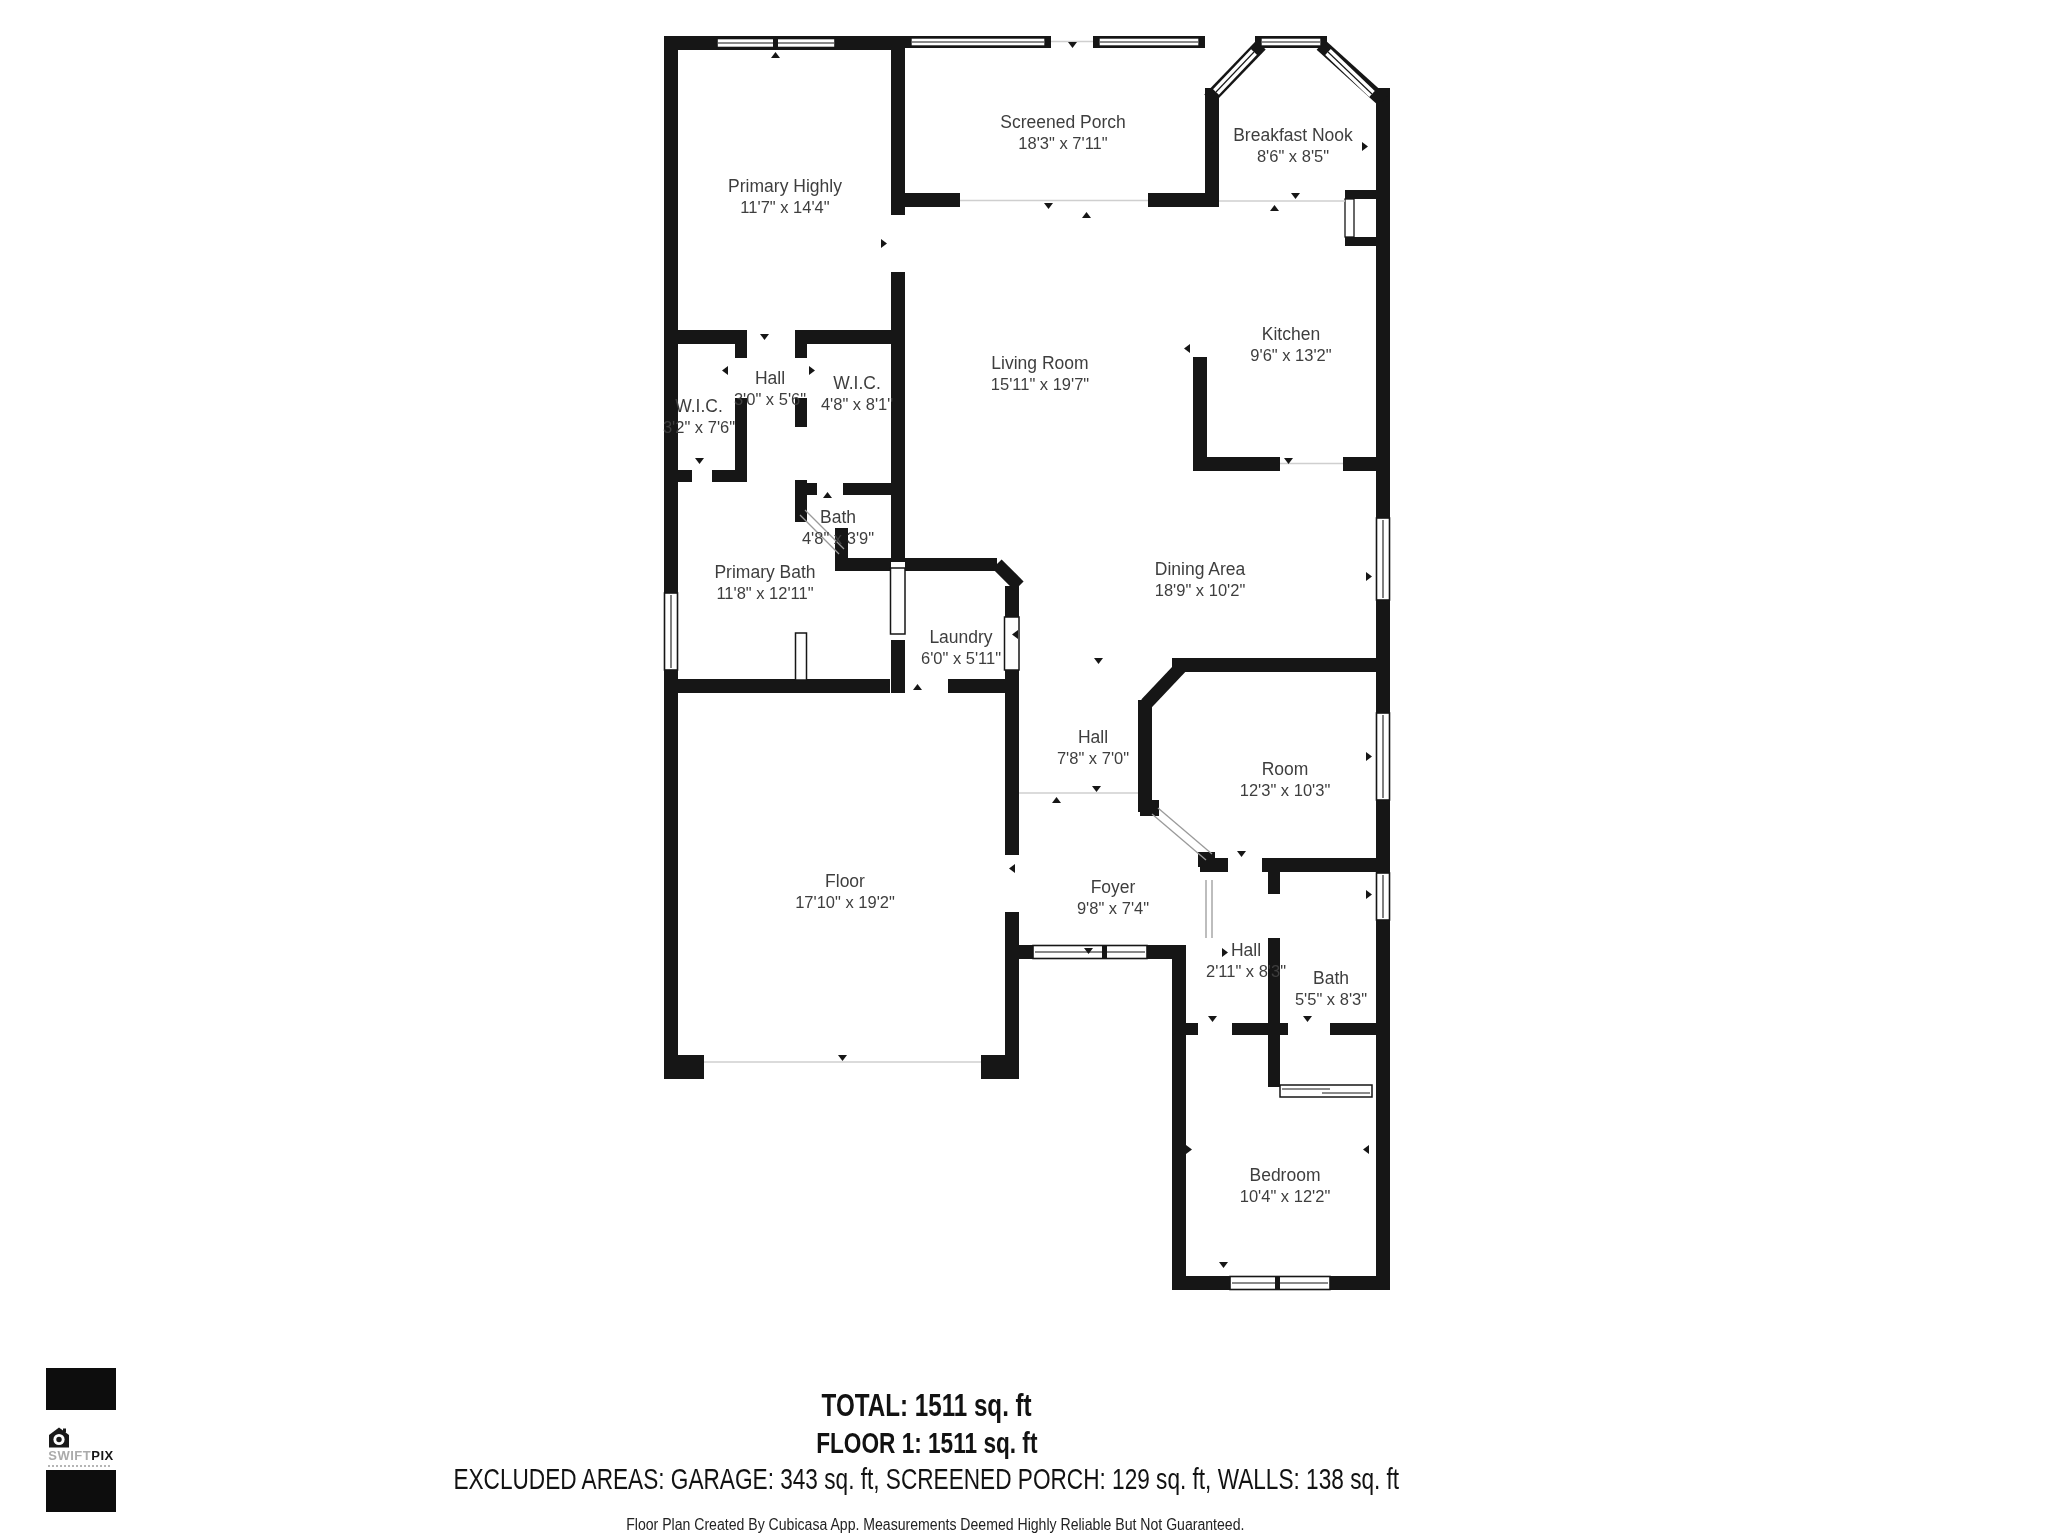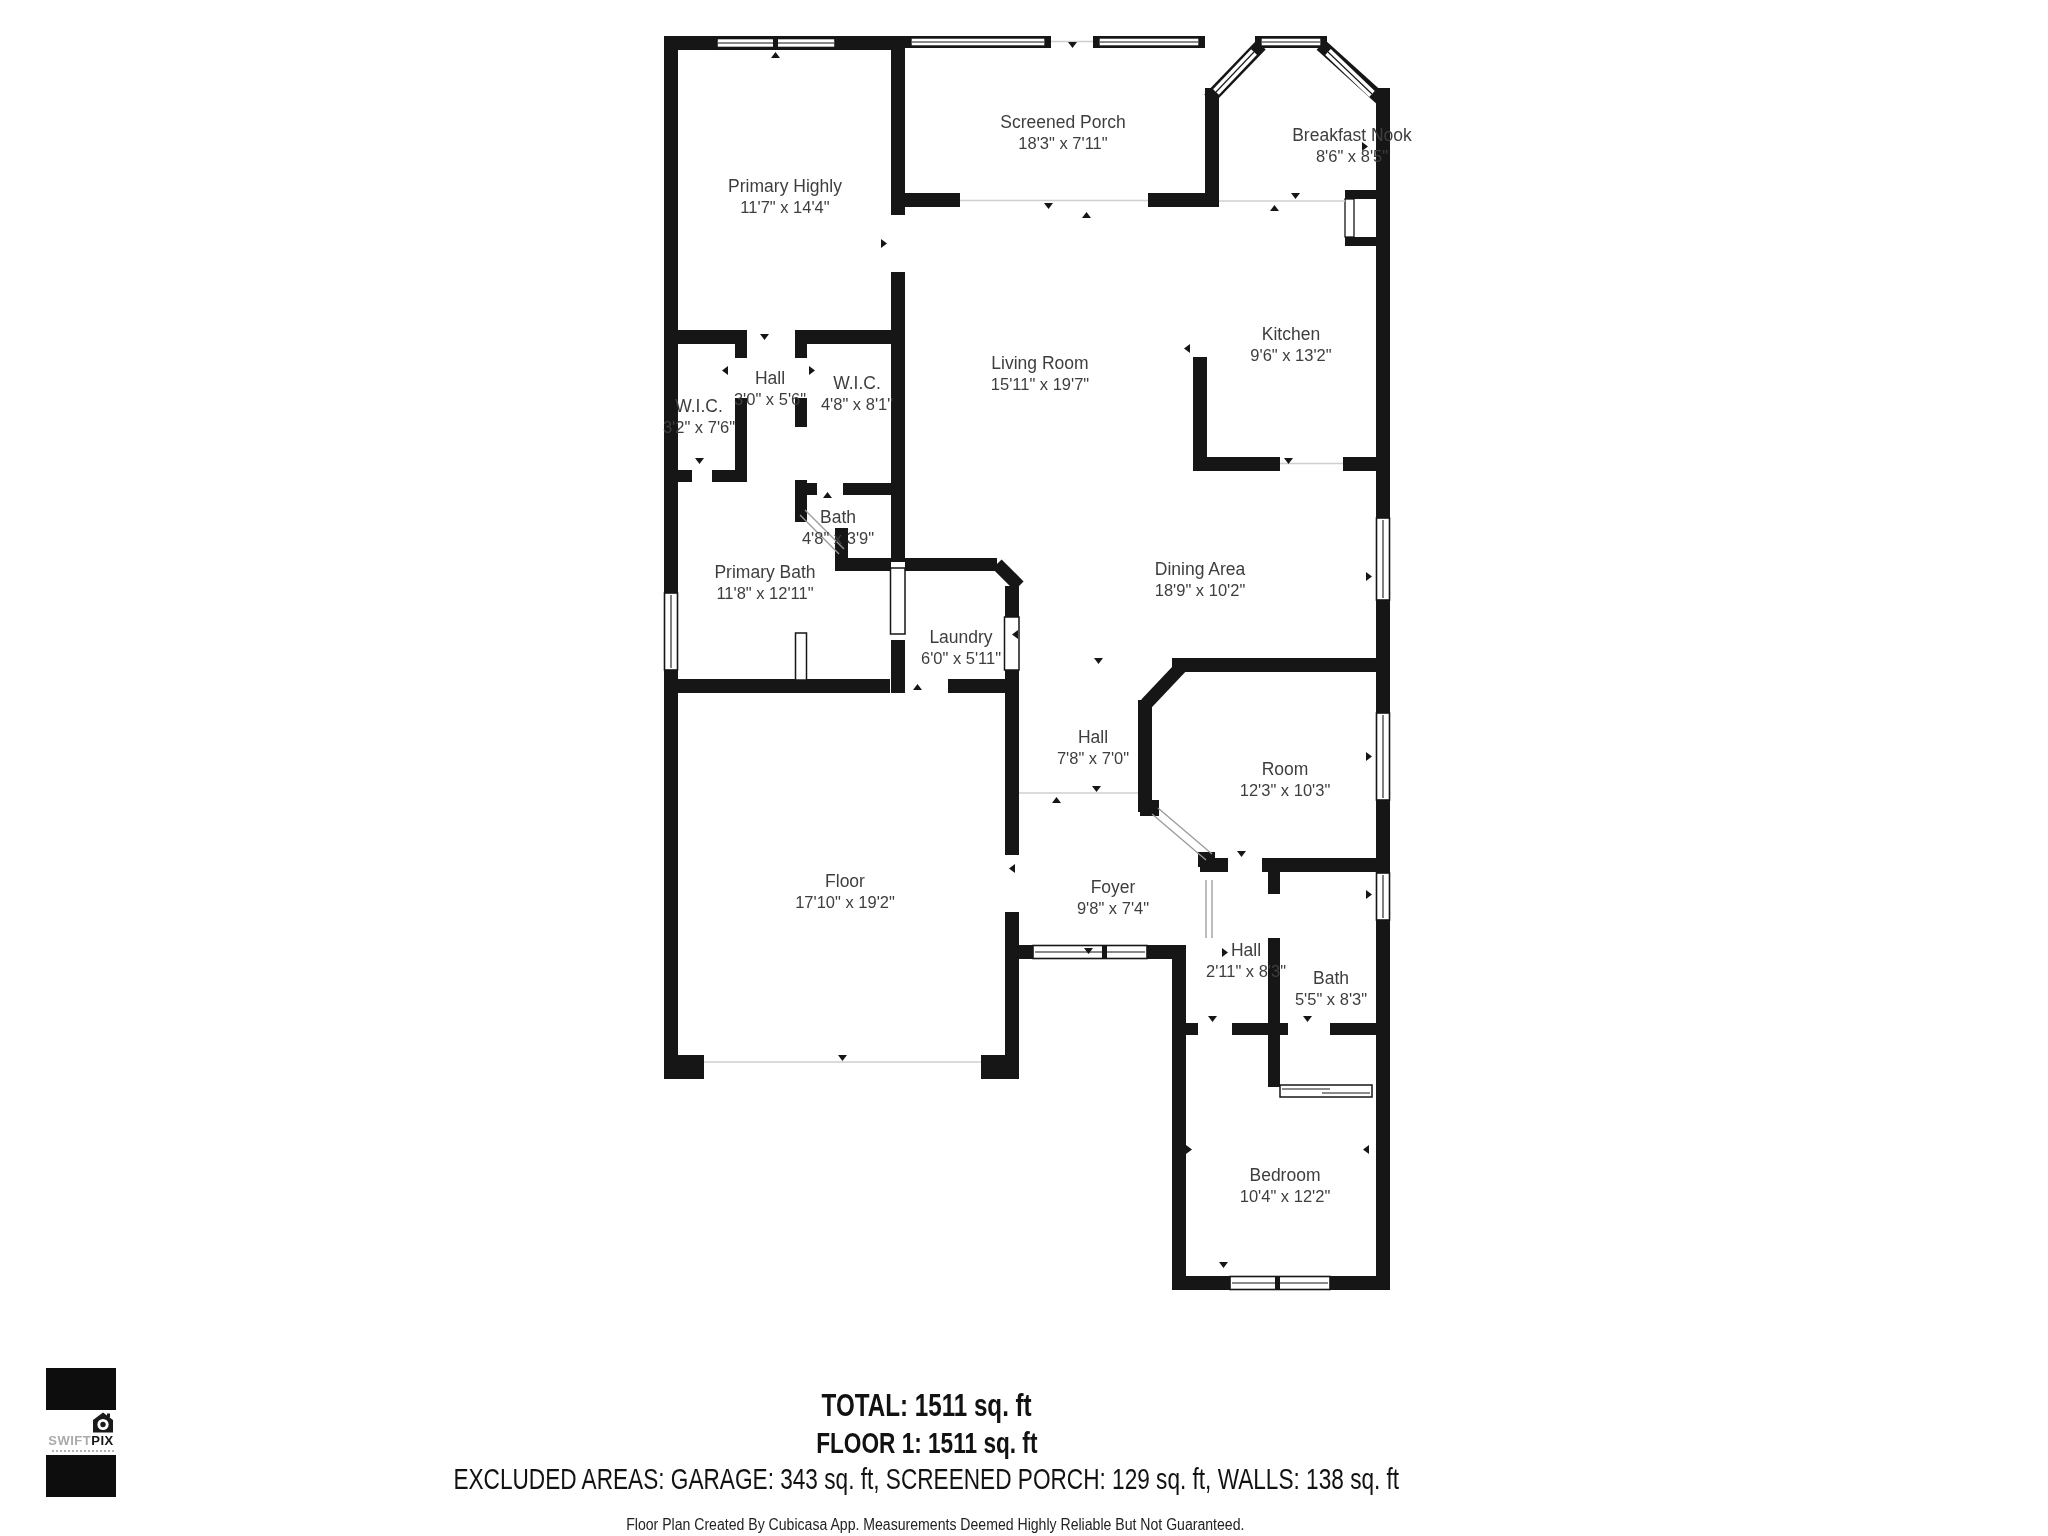--- a/index.html
+++ b/index.html
@@ -22,21 +22,21 @@
   .f-total{font-size:31px;font-weight:bold;margin-bottom:3px;}
   .f-floor{font-size:29px;margin-bottom:3px;font-weight:bold;}
   .f-excluded{font-size:29px;text-align:center;}
   .f-disclaimer{font-size:16px;margin-top:20px;color:#222;margin-left:18px;}
   .f-disclaimer .cond{transform:scaleX(0.88);}
   .logo{
     position:absolute;left:46px;top:1368px;width:70px;display:flex;flex-direction:column;
     align-items:center;
   }
   .logo .block{width:70px;height:42px;background:#0d0d0d;}
-  .logo .mid{display:flex;flex-direction:column;align-items:flex-end;padding:2px 0 3px 0;}
+  .logo .mid{display:flex;flex-direction:column;align-items:flex-start;padding:17px 0 3px 0;}
   .logo .brand{font-size:13px;letter-spacing:0.5px;line-height:1;margin-top:1px;}
   .logo .brand .lt{color:#ababab;font-weight:bold;}
   .logo .brand .dk{color:#161616;font-weight:bold;}
   .logo .tagline{width:62px;border-top:2px dotted #b5b5b5;margin-top:3px;height:0;}
 </style>
 </head>
 <body>
 
 <div class="stage">
 
@@ -252,21 +252,21 @@
 
   <div>
     <div class="room-label" style="left:785px;top:197px">
       <div class="rn">Primary Highly</div>
       <div class="rd">11'7" x 14'4"</div>
     </div>
     <div class="room-label" style="left:1063px;top:133px">
       <div class="rn">Screened Porch</div>
       <div class="rd">18'3" x 7'11"</div>
     </div>
-    <div class="room-label" style="left:1352px;top:146px">
+    <div class="room-label" style="left:1293px;top:146px">
       <div class="rn">Breakfast Nook</div>
       <div class="rd">8'6" x 8'5"</div>
     </div>
     <div class="room-label" style="left:1291px;top:345px">
       <div class="rn">Kitchen</div>
       <div class="rd">9'6" x 13'2"</div>
     </div>
     <div class="room-label" style="left:1040px;top:374px">
       <div class="rn">Living Room</div>
       <div class="rd">15'11" x 19'7"</div>

